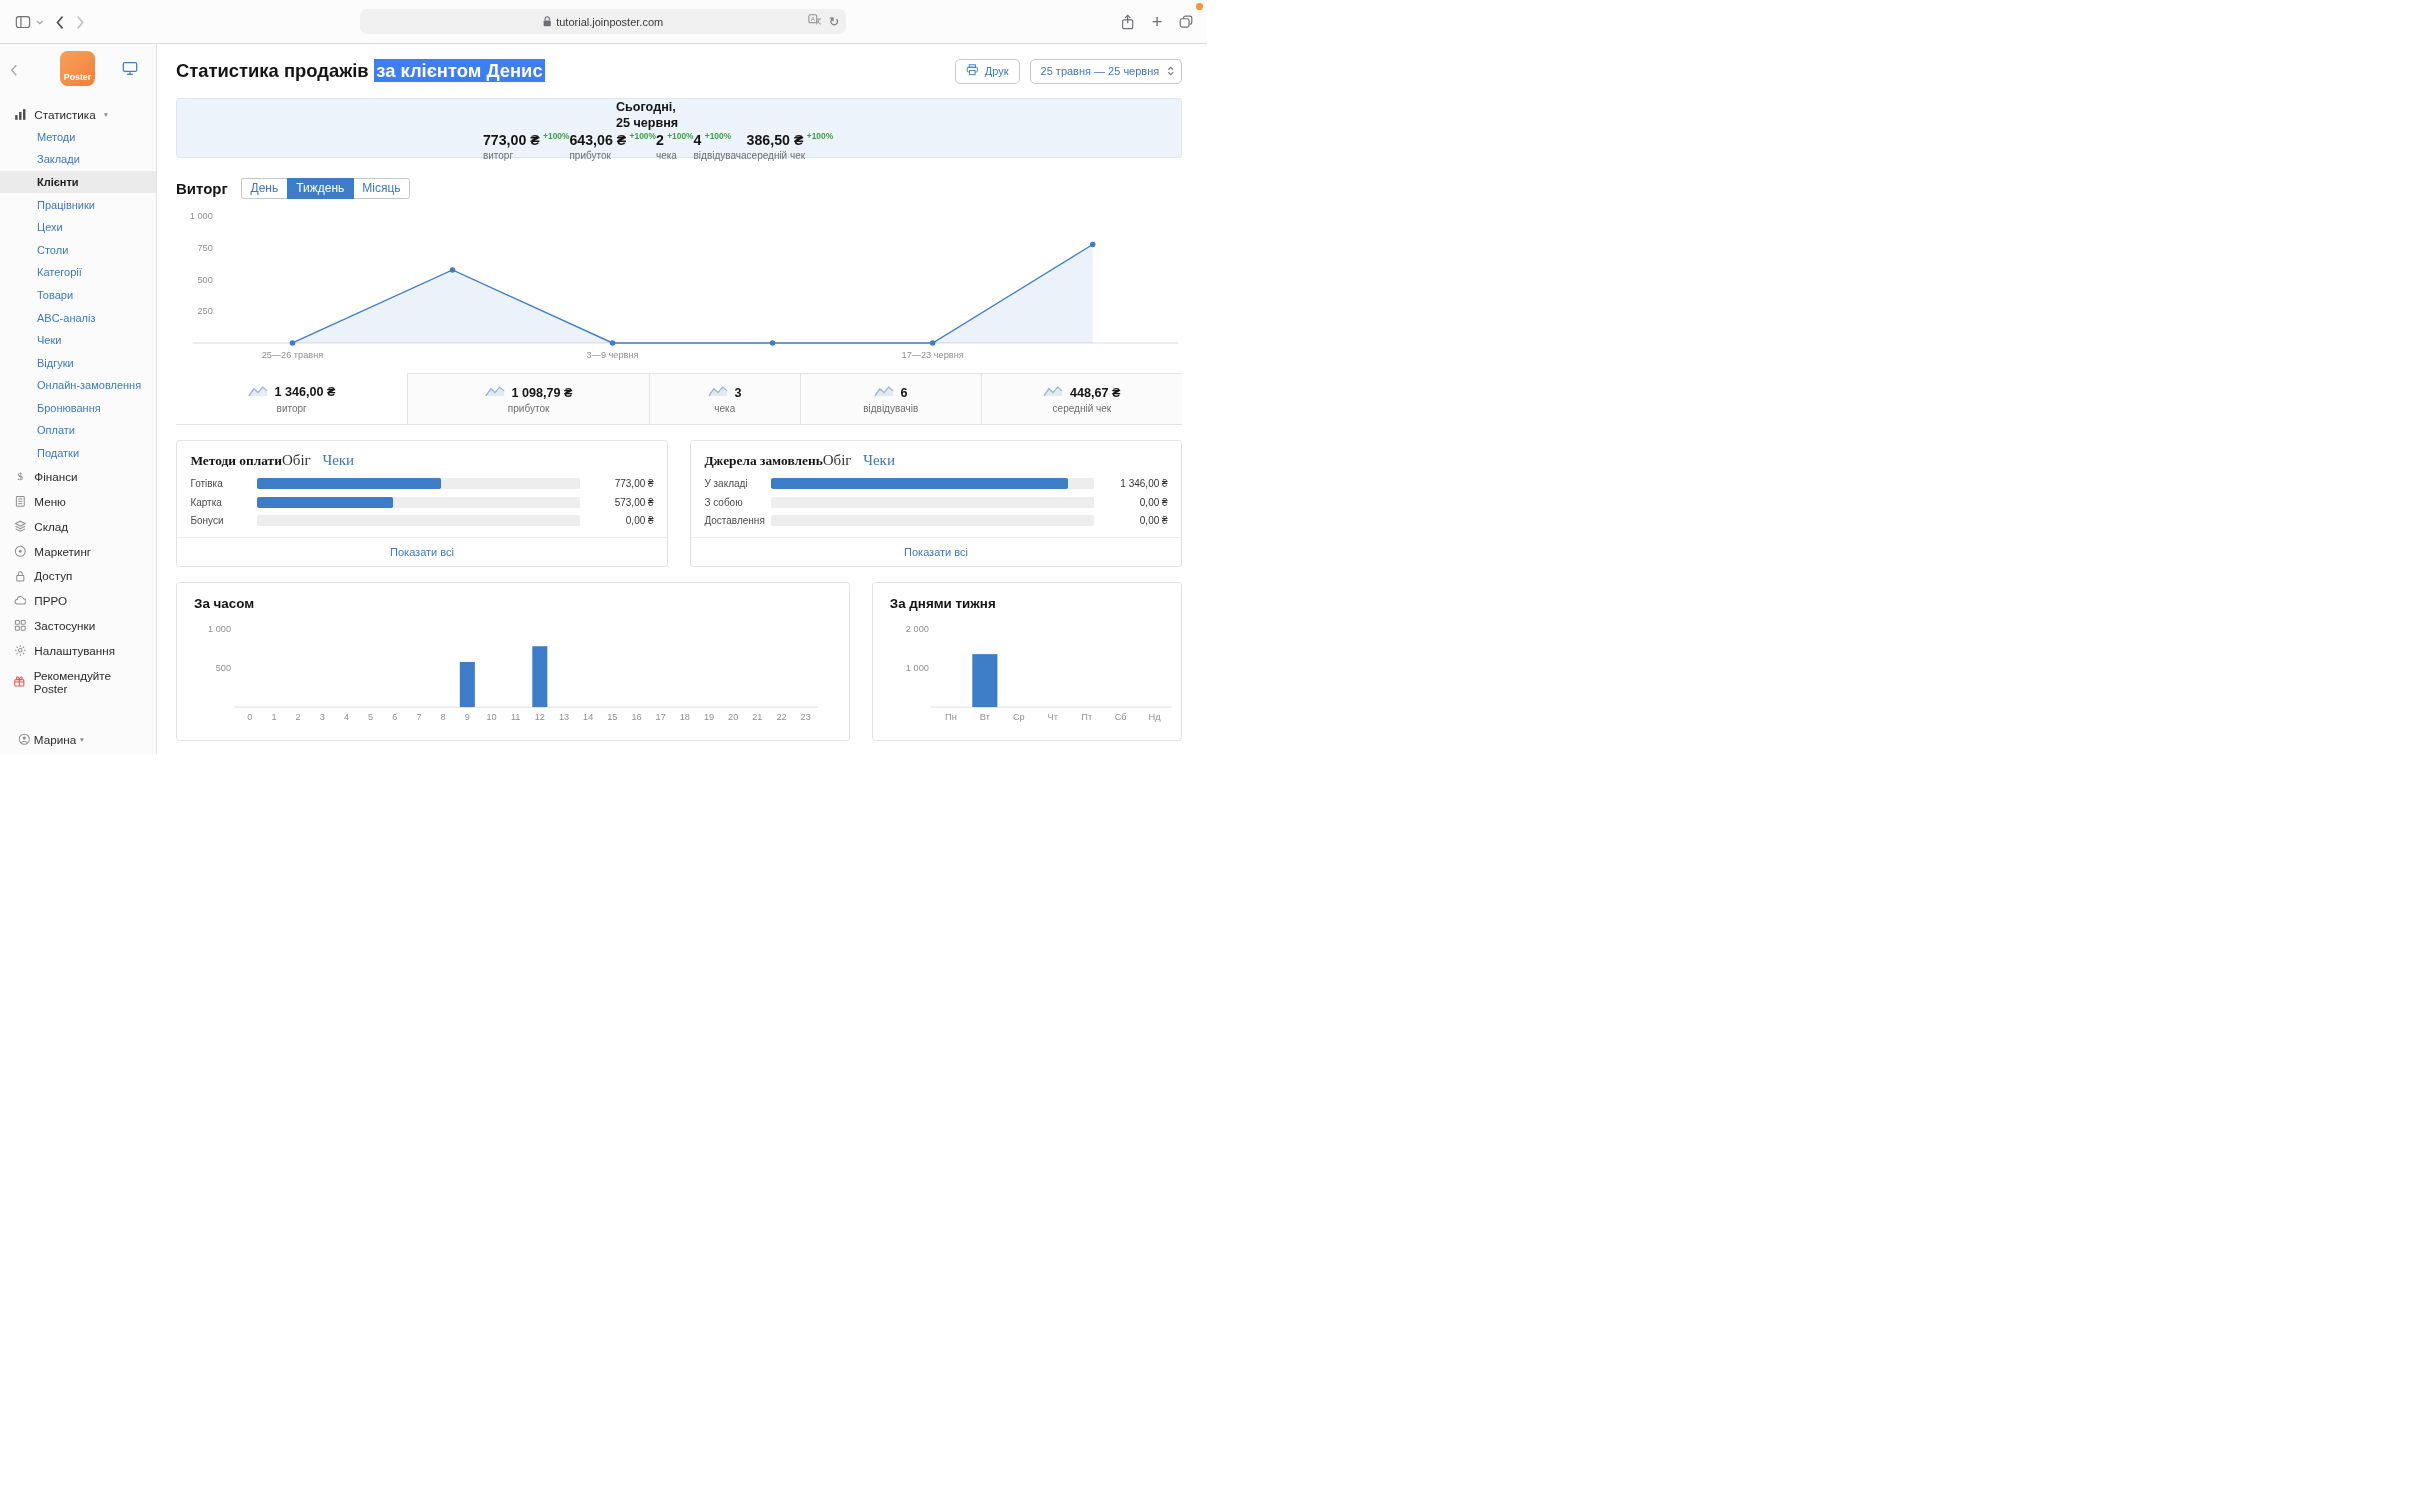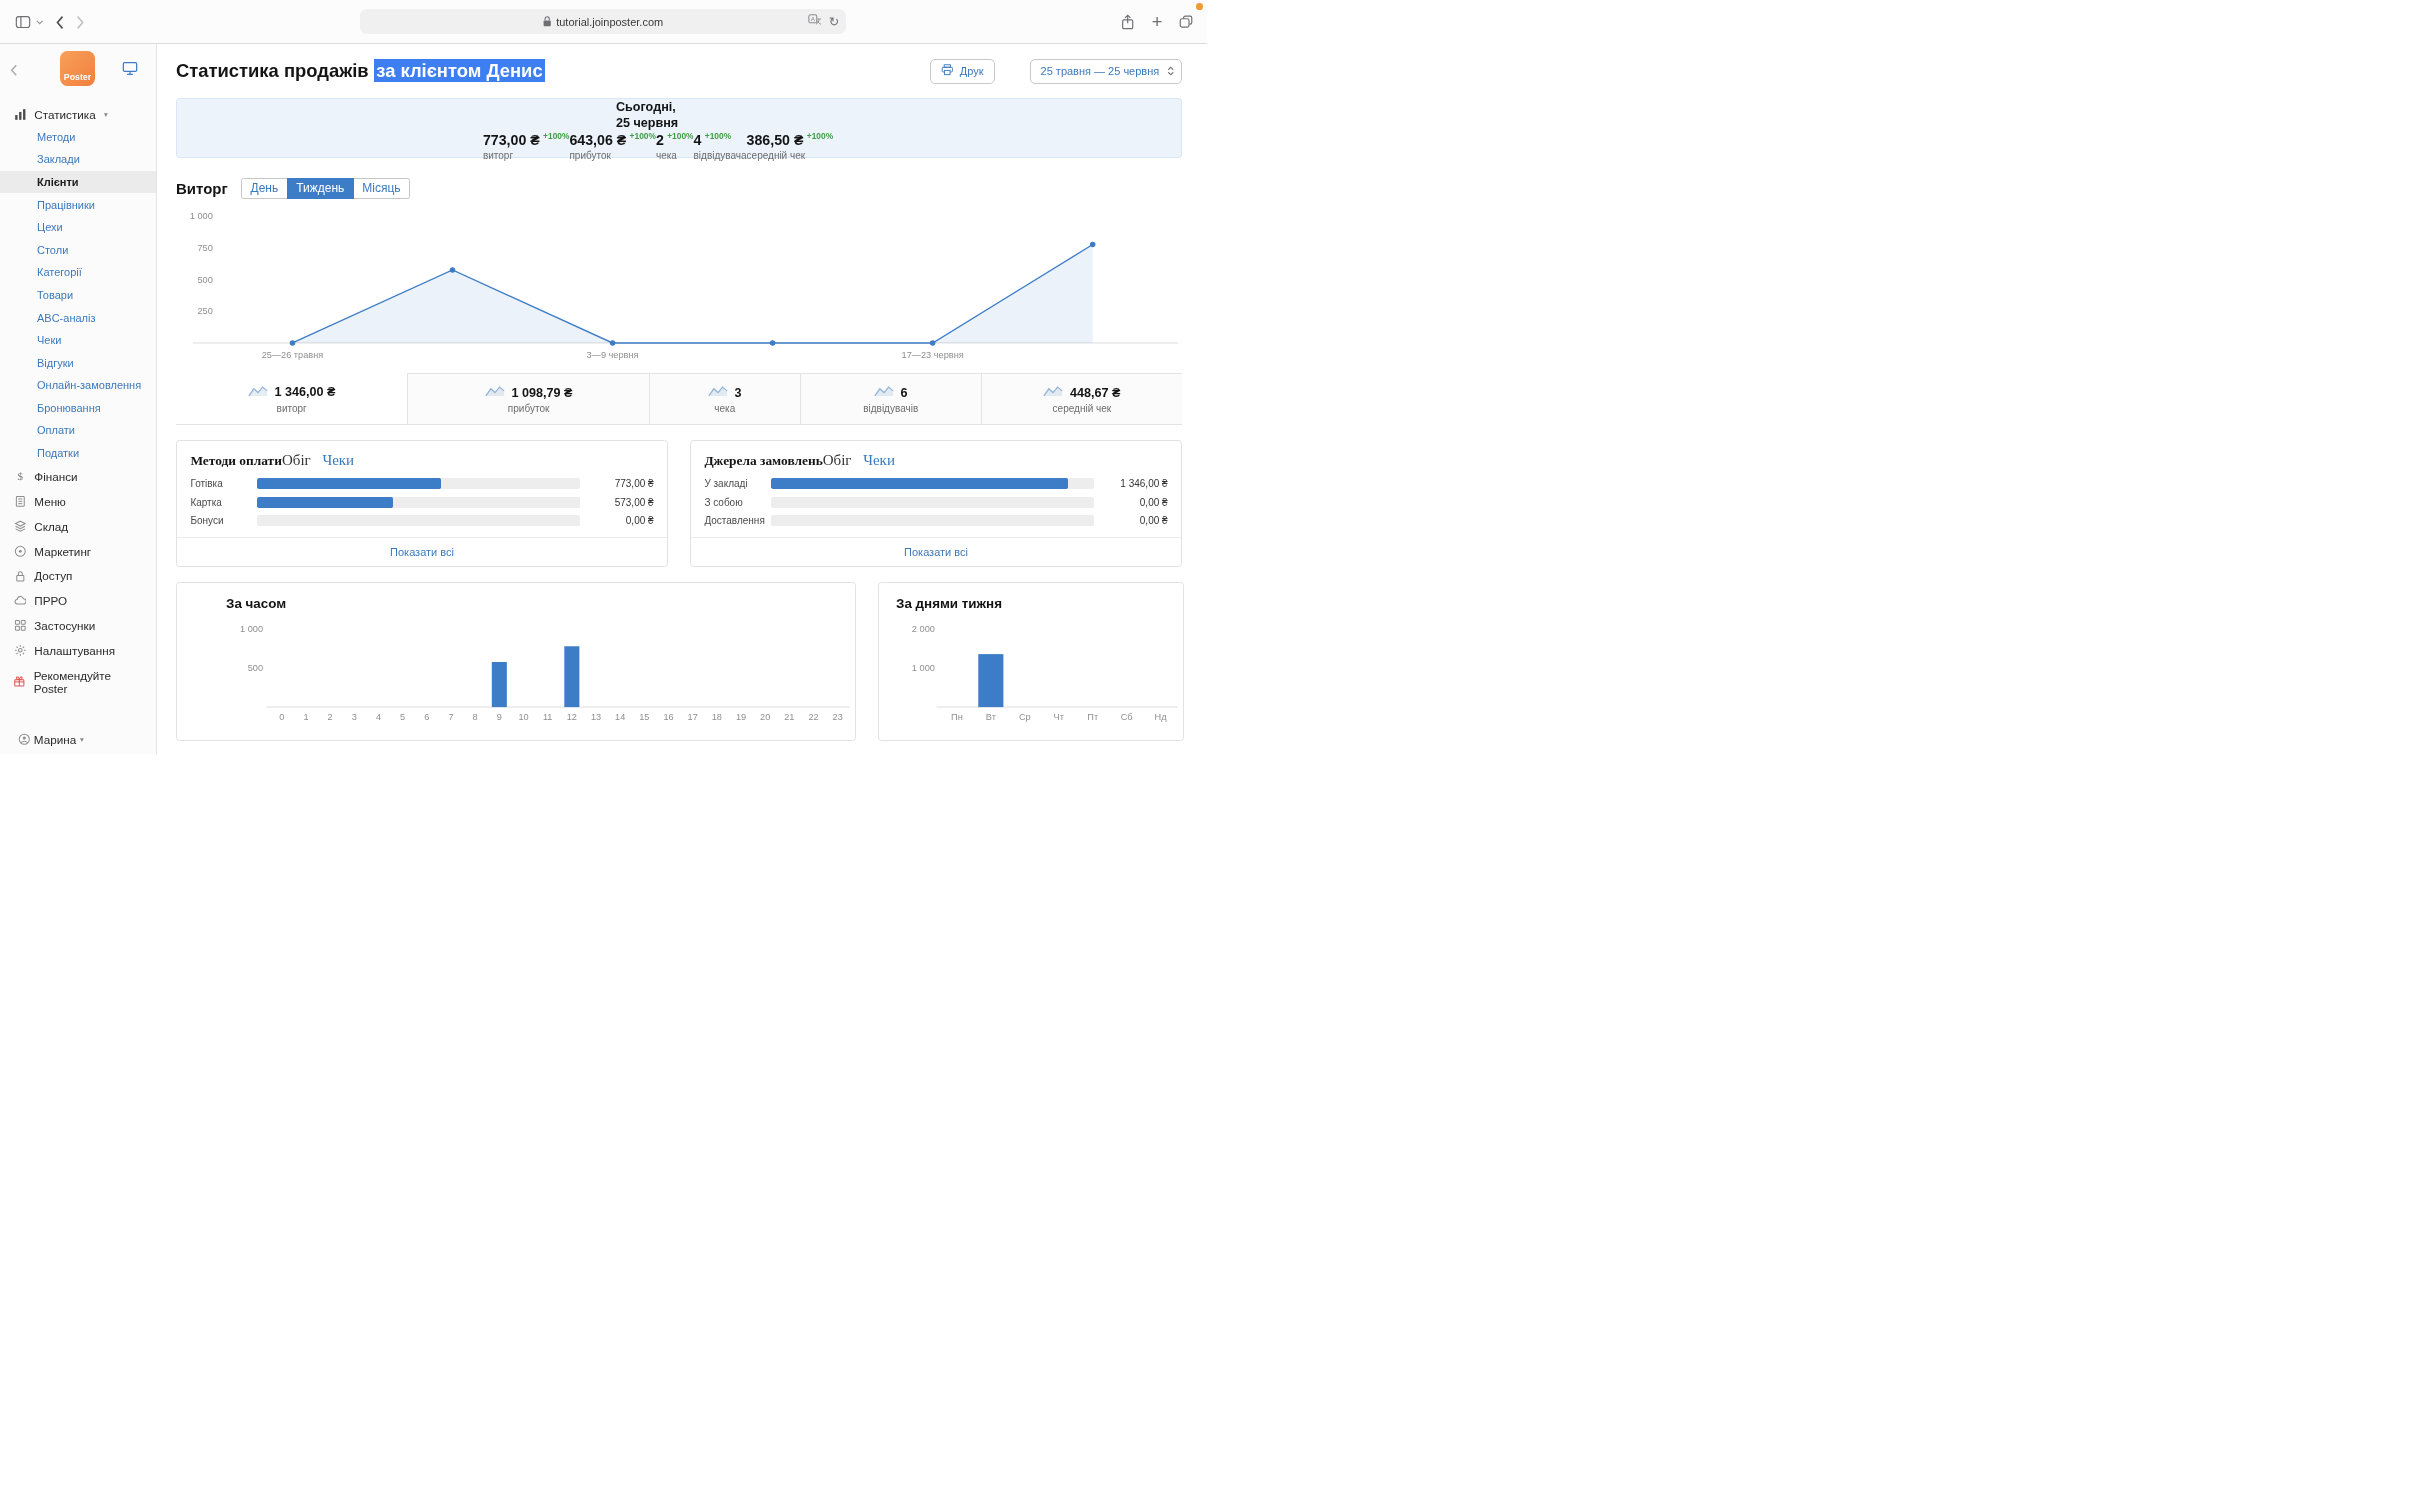--- a/index.html
+++ b/index.html
@@ -38,21 +38,21 @@
   .subitem.active { background:#ebebeb; color:#1c1c1c; font-weight:bold; }
   .mitem { display:flex; align-items:center; gap:7.5px; padding:5.9px 13.4px; font-size:11.7px; color:#2a2a2a; cursor:pointer; }
   .mitem.accent .mlabel { color:#2a2a2a; }
   .sb-user { position:absolute; left:4px; bottom:0; width:100%; display:flex; align-items:center; gap:3px; padding:9.2px 13.4px; font-size:11.7px; color:#2a2a2a; cursor:pointer; }
 
   
   .main { flex:1; padding:10px 25px 0 19px; overflow:hidden; background:#fff; }
   .page-head { display:flex; align-items:center; justify-content:space-between; height:34px; margin-bottom:10px; }
   .page-head h1 { font-size:18.4px; font-weight:bold; color:#141414; white-space:nowrap; }
   .sel { background:#3d7ef0; color:#fff; padding:0.8px 2.5px; }
-  .head-actions { display:flex; align-items:center; gap:35px; }
+  .head-actions { display:flex; align-items:center; gap:10px; }
   .btn { display:inline-flex; align-items:center; gap:5.9px; height:25px; padding:0 10px; background:#fff;
          border:0.8px solid #c8c8c8; border-radius:5px; font-size:11px; color:#3b79bd; cursor:pointer;
          font-family:"Liberation Sans",sans-serif; white-space:nowrap; }
   .btn.date { padding-right:6.7px; }
   .stepper { display:inline-flex; flex-direction:column; line-height:0; margin-left:1.7px; }
 
   .today { display:flex; align-items:center; height:60px; background:#edf3fb; border:0.8px solid #d9e6f5; border-radius:3.4px; padding:0 23.5px; margin-bottom:18.4px;flex-direction:column; }
   .today-label { width:126px; font-size:12.6px; font-weight:bold; line-height:16px; color:#141414; }
   .today-stats { flex:1; display:flex; justify-content:space-between; padding-left:67px; padding-right:109px;align-items:flex-end; }
   .tval { font-size:14.2px; font-weight:bold; white-space:nowrap; color:#141414; }
@@ -89,21 +89,21 @@
   .card-tabs .t-cheky { color:#3b79bd; cursor:pointer; }
   .card-rows { padding:1.7px 13.4px 3.4px; }
   .prow { display:flex; align-items:center; height:11px; margin-bottom:7.5px; }
   .plabel { width:67px; font-size:10px; color:#4a4a4a; }
   .ptrack { flex:1; height:11px; background:#ededed; border-radius:1.7px; overflow:hidden; }
   .pfill { display:block; height:100%; background:#3d7dc8; border-radius:1.7px; }
   .pval { width:74px; text-align:right; font-size:10px; color:#333; white-space:nowrap; }
   .card-foot { border-top:0.8px solid #ebebeb; text-align:center; padding:5.9px 0 6.7px; }
   .card-foot a { font-size:11px; color:#3b79bd; cursor:pointer; text-decoration:none; }
 
-  .cards.bottom .card.wide { width:695px;padding-left:32px; }
+  .cards.bottom .card.wide { width:695px; }
   .cards.bottom .card.narrow { width:320px; }
   .chart-card { height:159px; }
   .chart-card h3 { font-size:13.4px; font-weight:bold; padding:13.4px 17px 3.4px; color:#141414; }
   .chart-card svg { display:block; margin-left:17px; }
 </style>
 </head>
 <body>
 
 <div class="screen">
 

